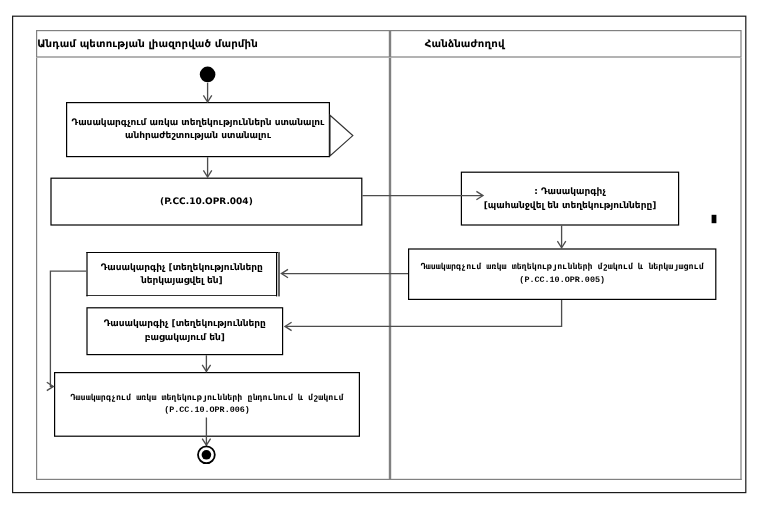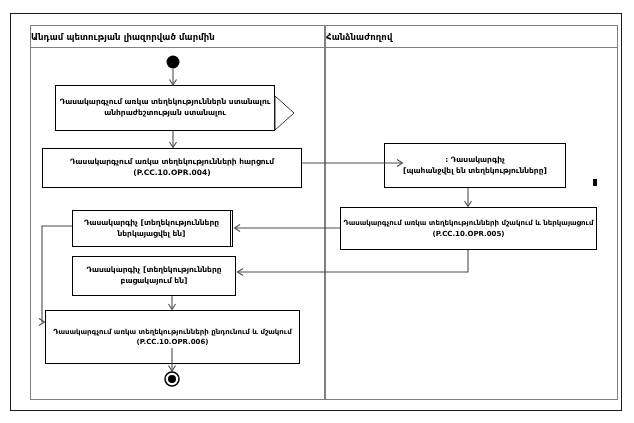--- a/index.html
+++ b/index.html
@@ -11,35 +11,35 @@
     position:absolute; left:10px; top:13px; width:610px; height:396px;
     border:1.5px solid #1a1a1a; background:#fff;
   }
   .lanes { position:absolute; left:30px; top:25px; width:588px; height:375px; }
   .lane-header {
     position:absolute; top:0; height:23px; box-sizing:border-box;
     border:1px solid #808080; display:flex; align-items:center; justify-content:flex-start;
     font-size:8.5px; font-weight:bold; letter-spacing:0.1px; background:#fff; z-index:1;
   }
   .lh-left  { left:0; width:295px; }
-  .lh-right { left:295px; width:293px; }
+  .lh-right { left:295px; width:293px;padding-left:28px; }
   .lane-body {
     position:absolute; top:23px; height:352px; box-sizing:border-box;
     border:1px solid #808080; border-top:none; z-index:0;
   }
   .lb-left  { left:0; width:295px; }
   .lb-right { left:295px; width:293px; }
   .box {
     position:absolute; box-sizing:border-box; background:#fff;
     border:1.2px solid #000; display:flex; flex-direction:column;
     align-items:center; justify-content:center; text-align:center;
     font-size:7.5px; font-weight:600; line-height:1.45; overflow:hidden; z-index:2;
   }
   .box .tl { white-space:nowrap; }
-  .fs7 .tl { font-size:7px; }
+  .fs7 .tl { font-size:7px;font-family:Liberation Mono, monospace; }
   .dblR { border-right:3px double #000; }
   .tick { position:absolute; left:593px; top:179px; width:4px; height:7px; background:#000; z-index:4; }
   svg.wires { position:absolute; left:0; top:0; z-index:3; pointer-events:none; }
 </style>
 </head>
 <body>
 
 <div class="stage">
 
   <div class="frame"></div>
@@ -54,21 +54,20 @@
     <div class="lane-body lb-left"></div>
     <div class="lane-body lb-right"></div>
   </div>
 
   <div class="box" style="left:55px; top:85px; width:220px; height:46px;">
     <div class="tl">Դասակարգչում առկա տեղեկություններն ստանալու</div>
     <div class="tl">անհրաժեշտության ստանալու</div>
   </div>
 
   <div class="box" style="left:42px; top:148px; width:260px; height:40px;">
-    <div class="tl">Դասակարգչում առկա տեղեկությունների հարցում</div>
     <div class="tl">(P.CC.10.OPR.004)</div>
   </div>
 
   <div class="box" style="left:384px; top:143px; width:182px; height:45px;">
     <div class="tl">: Դասակարգիչ</div>
     <div class="tl">[պահանջվել են տեղեկությունները]</div>
   </div>
   <div class="tick"></div>
 
   <div class="box fs7" style="left:340px; top:207px; width:257px; height:43px;">

